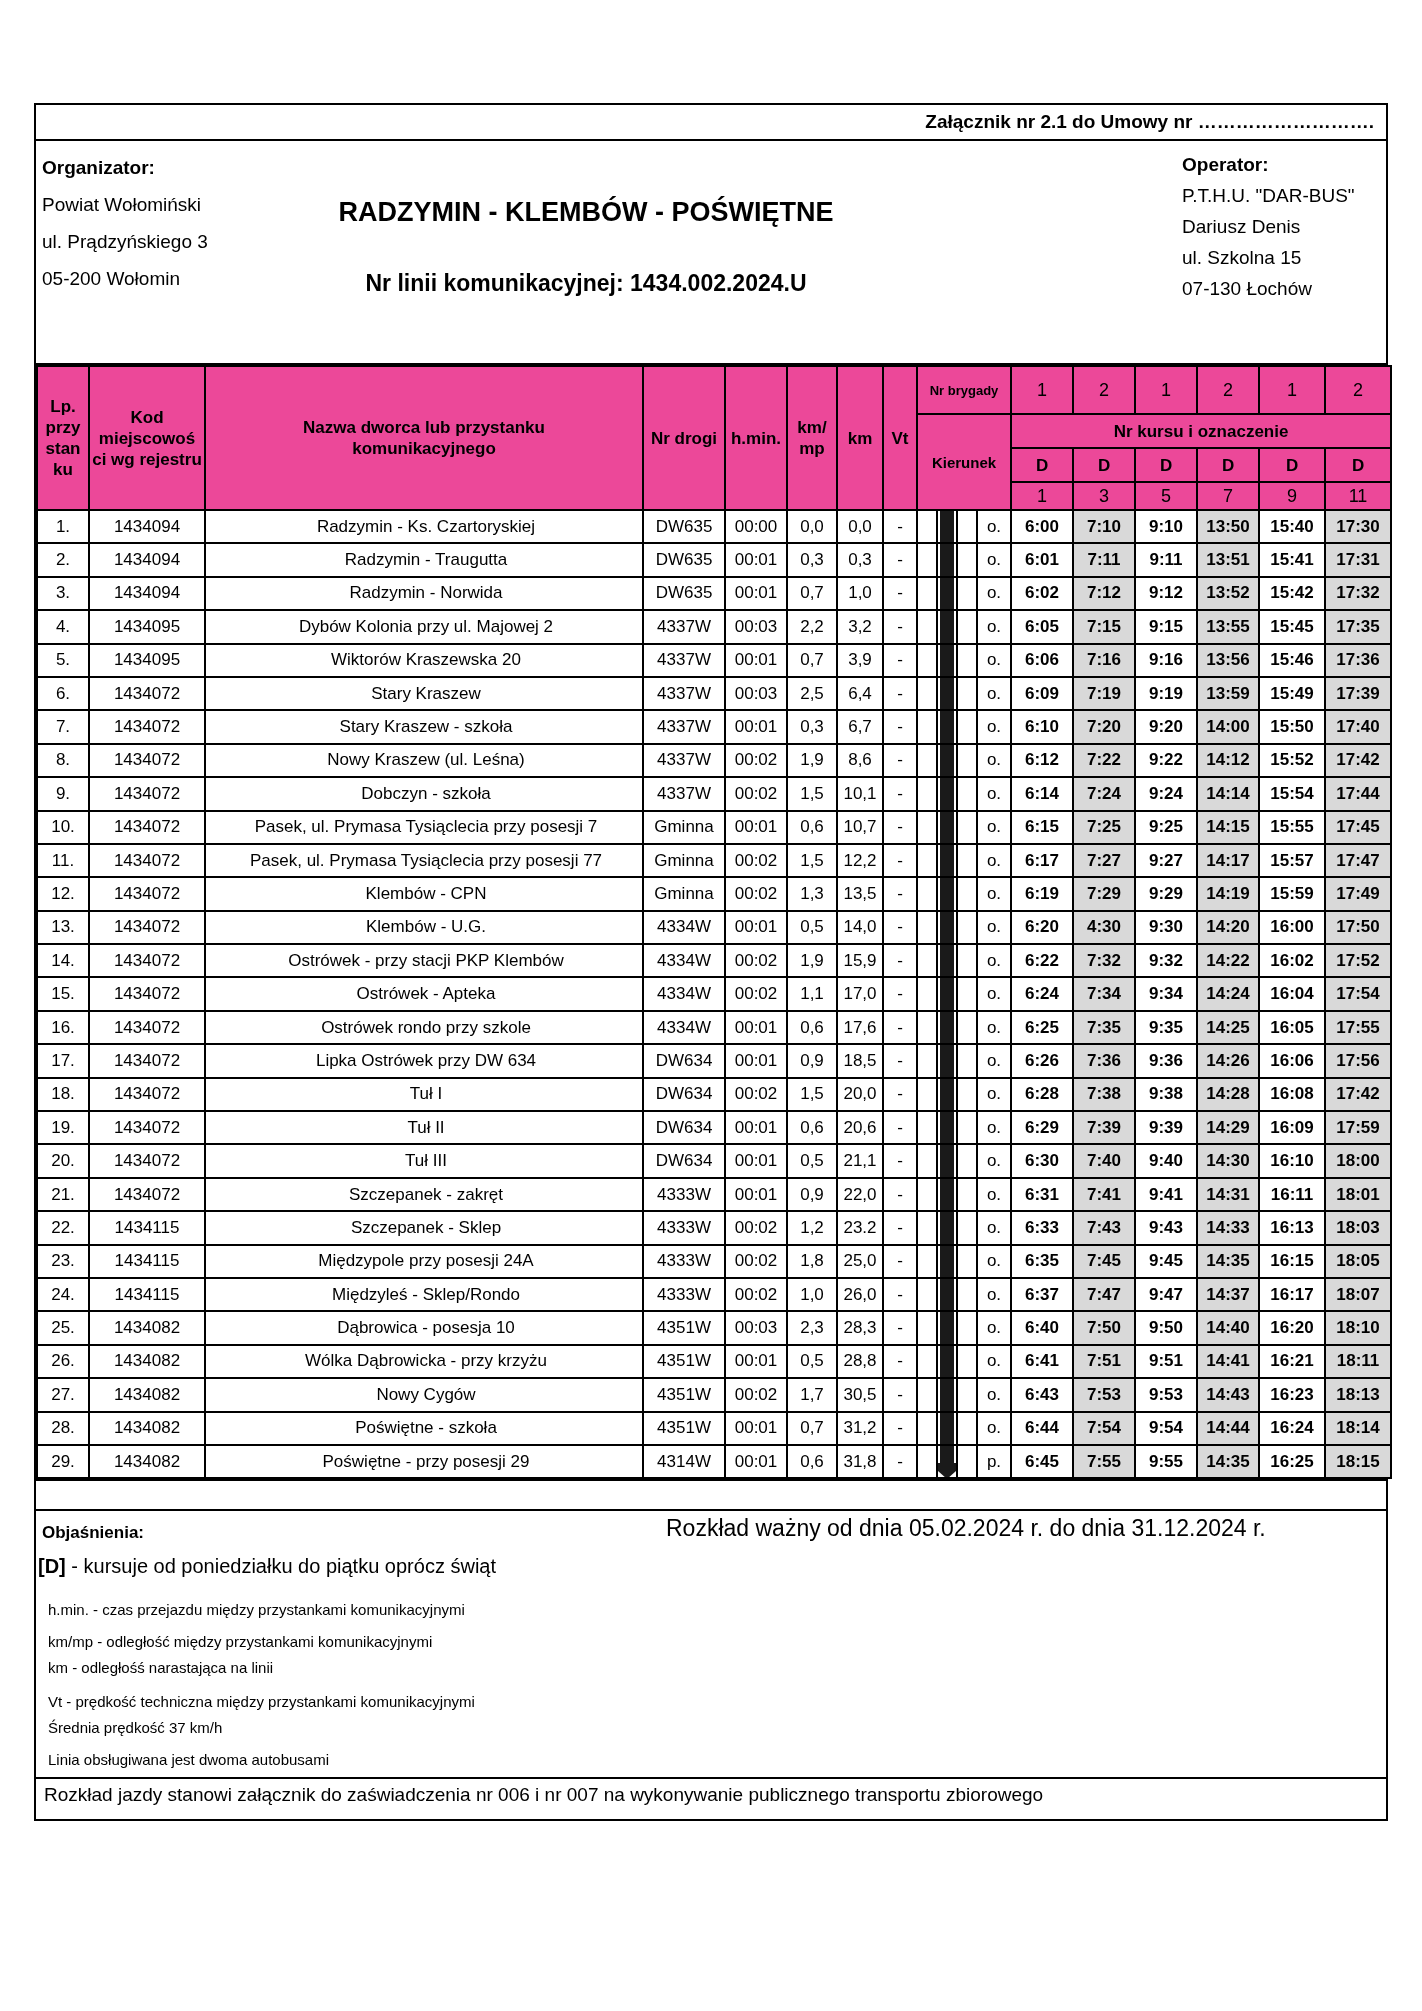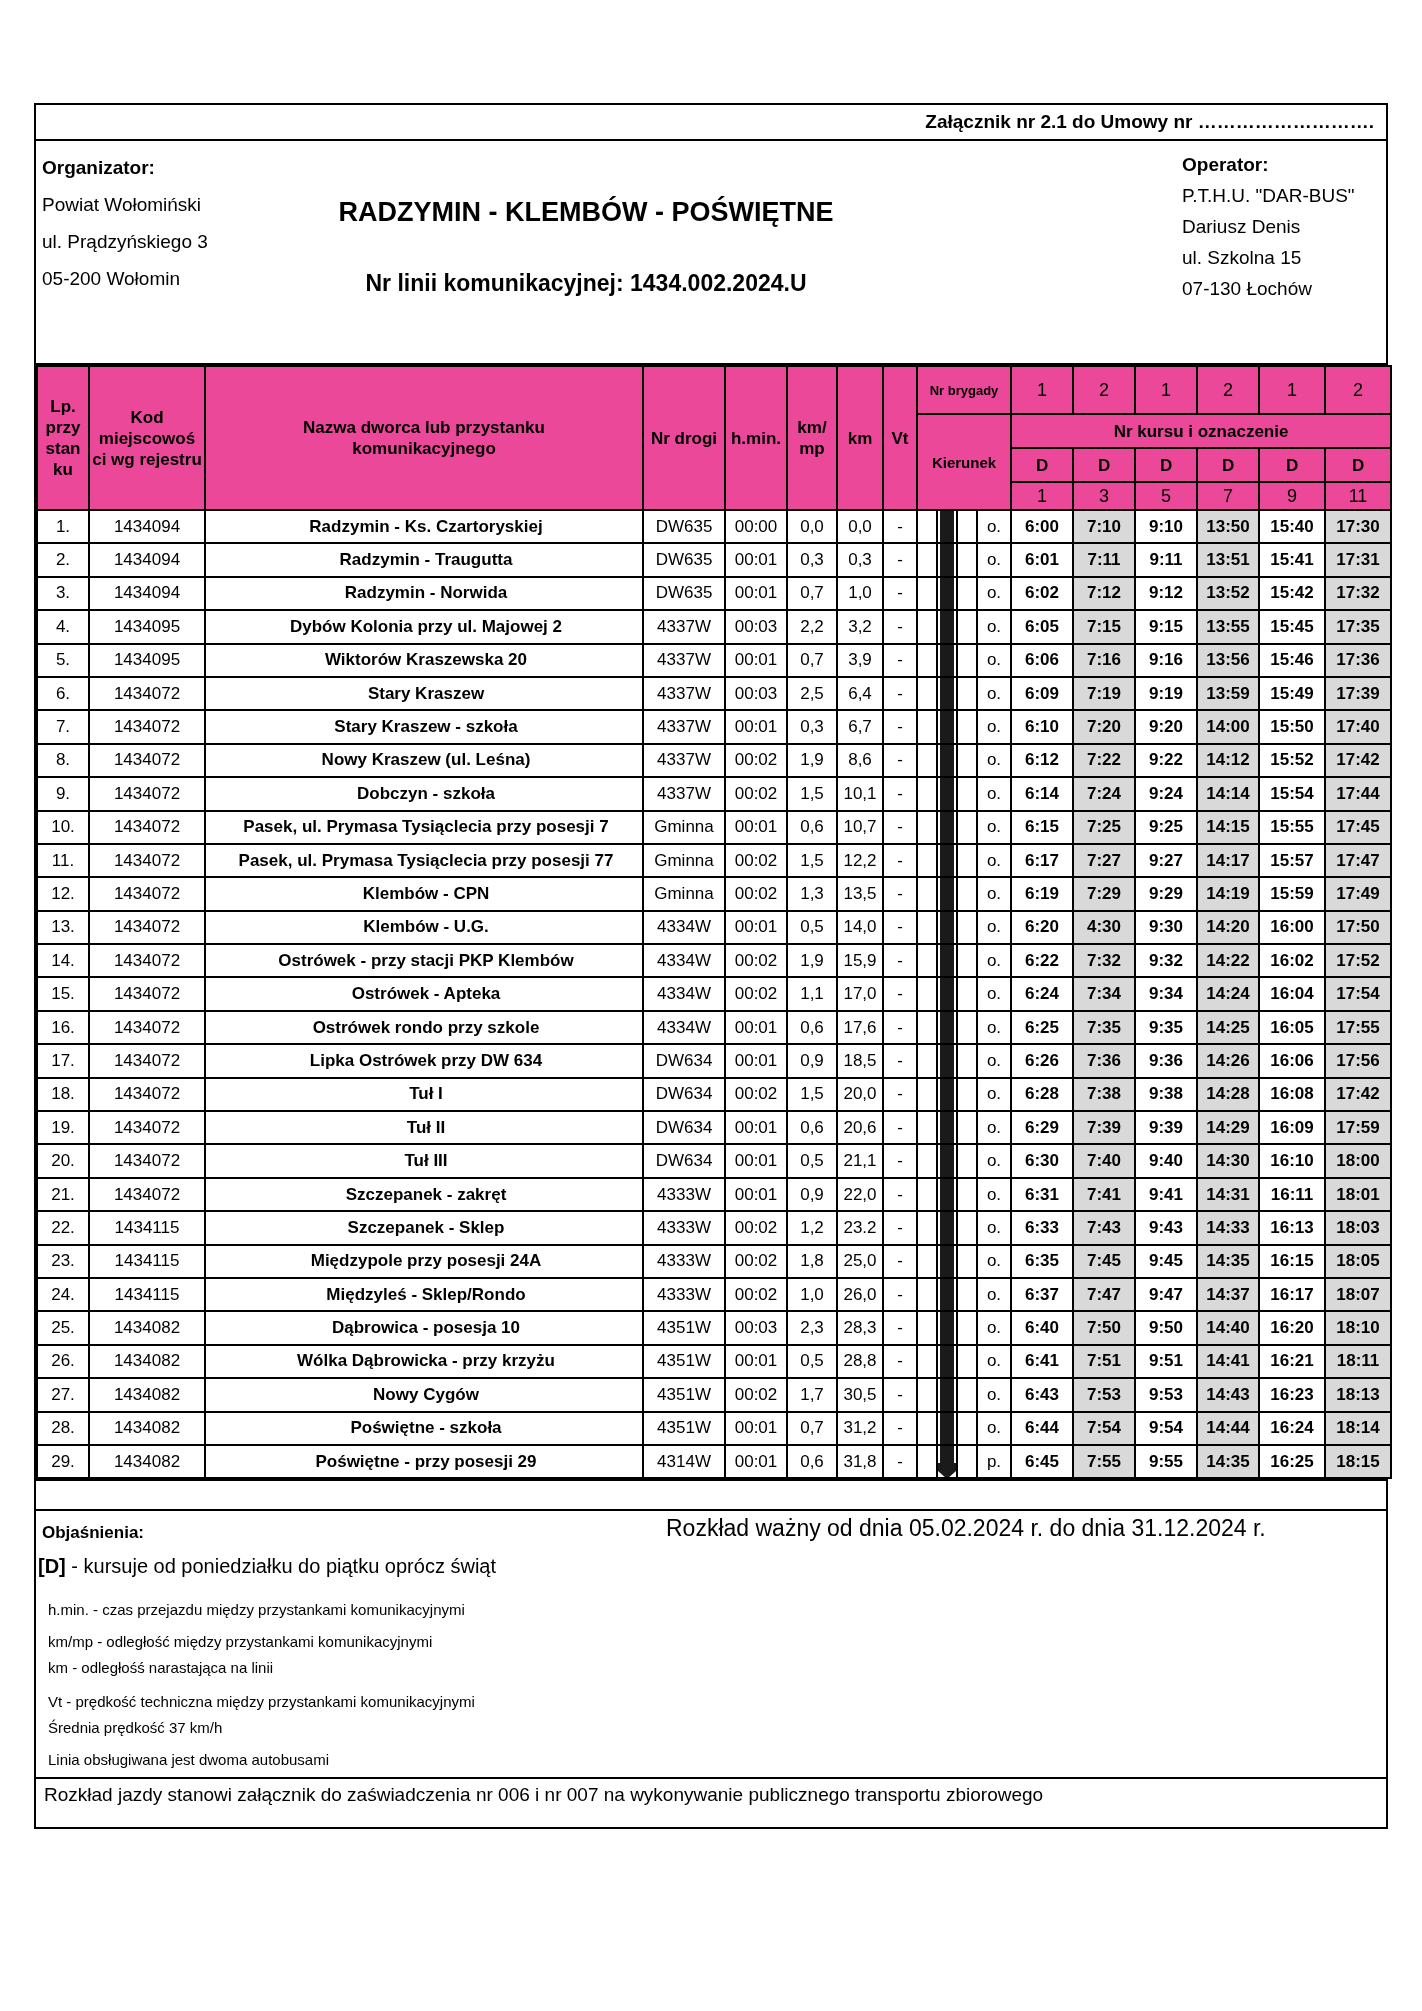--- a/index.html
+++ b/index.html
@@ -13,35 +13,35 @@
   .route { font-size:27px; font-weight:bold; margin-top:16px; }
   .lineno { font-size:23px; font-weight:bold; margin-top:42px; }
   .op { position:absolute; right:4px; top:8px; font-size:19px; line-height:31px; width:200px; }
   .op .lbl { font-weight:bold; }
   table.tt { border-collapse:collapse; width:100%; table-layout:fixed; font-size:17px; }
   table.tt td { border:2px solid #000; padding:0; text-align:center; white-space:nowrap; overflow:hidden; }
   table.tt thead td { background:#ec4899; font-weight:bold; font-size:17px; line-height:21px; }
   .hsmall { font-size:13px !important; }
   .hnorm { font-weight:normal !important; font-size:18px !important; }
   table.tt tbody td { height:31.4px; }
-  .name { text-align:center; font-weight:bold; padding-left:4px !important;margin-left:40px; }
+  .name { text-align:center; font-weight:normal; padding-left:4px !important;margin-left:40px; }
   .t { font-weight:bold; }
   .shade { background:#d9d9d9; }
   .arrowcol { position:relative; border-left:2px solid #000 !important; border-right:2px solid #000 !important; }
   .bar { position:absolute; left:50%; transform:translateX(-50%); top:0; bottom:0; width:14px; background:#1a1a1a; }
   .arrowhead { position:absolute; left:50%; transform:translateX(-50%); bottom:-2px; width:0; height:0; border-left:18px solid transparent; border-right:18px solid transparent; border-top:16px solid #1a1a1a; }
   .bar-short { bottom:12px; }
   .spacer { height:28px; border-top:2px solid #000; border-bottom:2px solid #000; }
   .legend { position:relative; height:266px; border-bottom:2px solid #000; }
   .legend .title { position:absolute; left:6px; top:12px; font-size:17px; font-weight:bold; }
   .legend .d { position:absolute; left:2px; top:44px; font-size:20px; }
   .legend .d b { font-weight:bold; }
   .legend .l { position:absolute; left:12px; font-size:15px; }
   .valid { position:absolute; left:630px; top:4px; font-size:23px; }
-  .footer { height:48px; line-height:32px; padding-left:8px; font-size:19px; }
+  .footer { height:40px; line-height:32px; padding-left:8px; font-size:19px; }
 </style>
 </head>
 <body>
 
 <div class="page">
   <div class="annex">Załącznik nr 2.1 do Umowy nr ……………………….</div>
 
   <div class="header">
     <div class="org">
       <div class="lbl">Organizator:</div>

